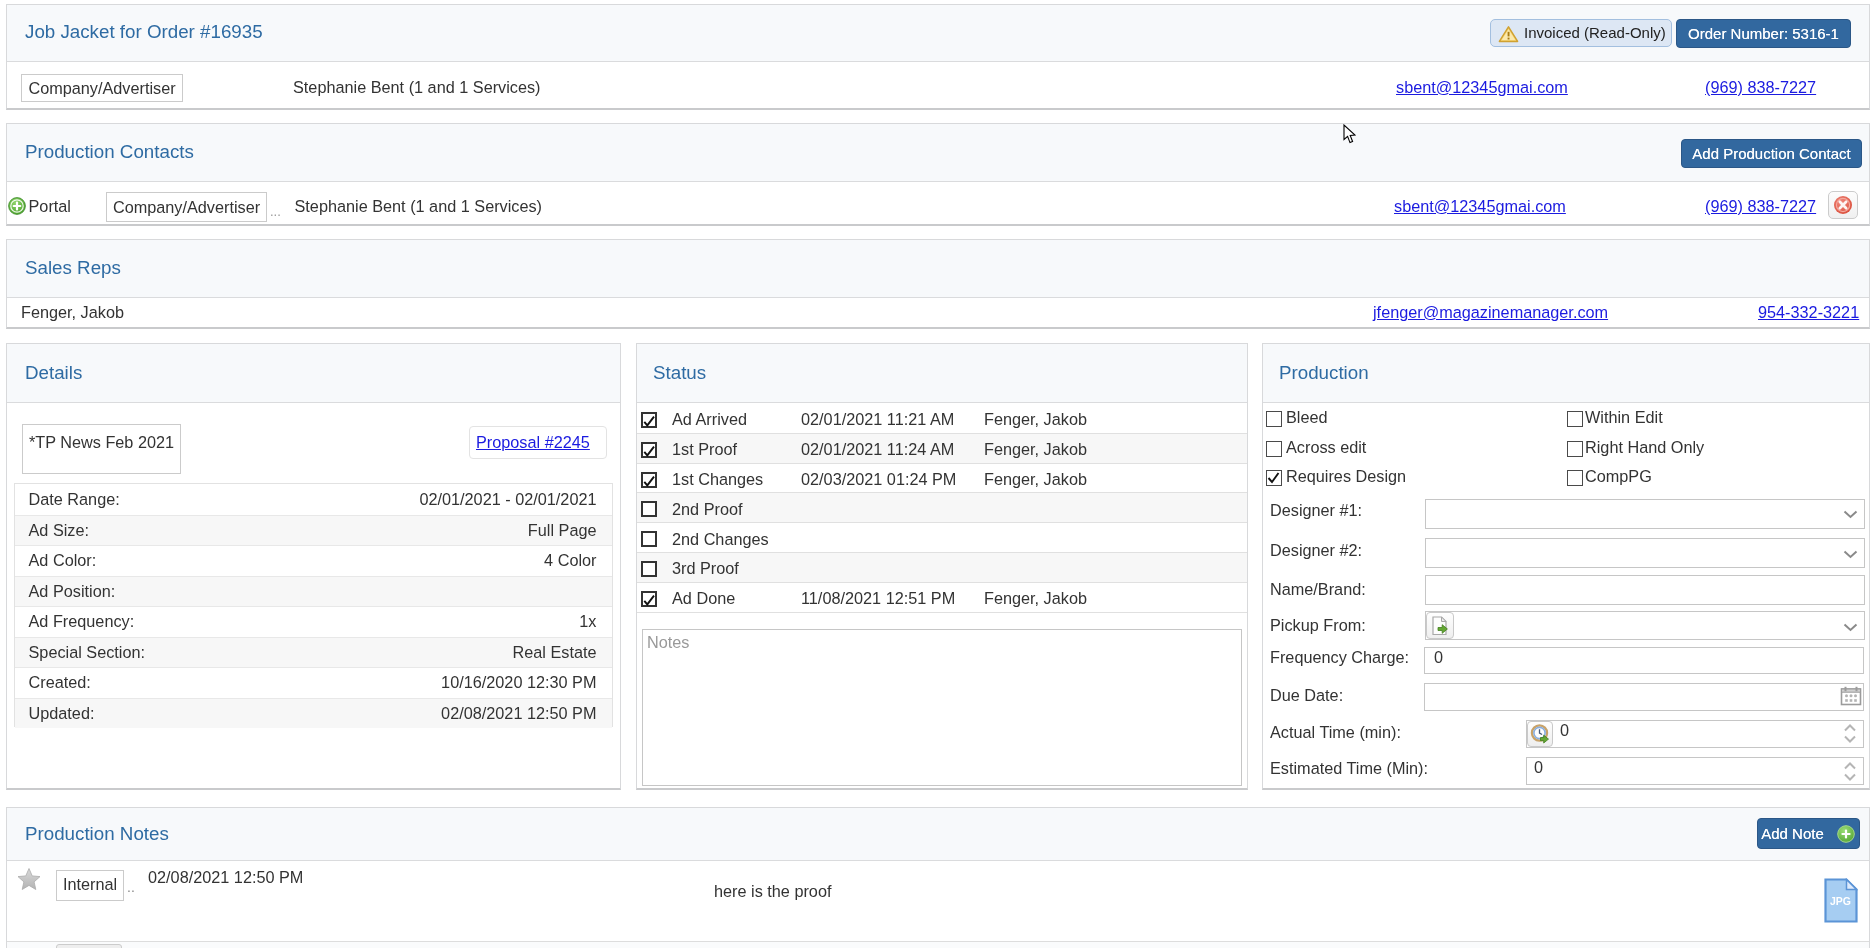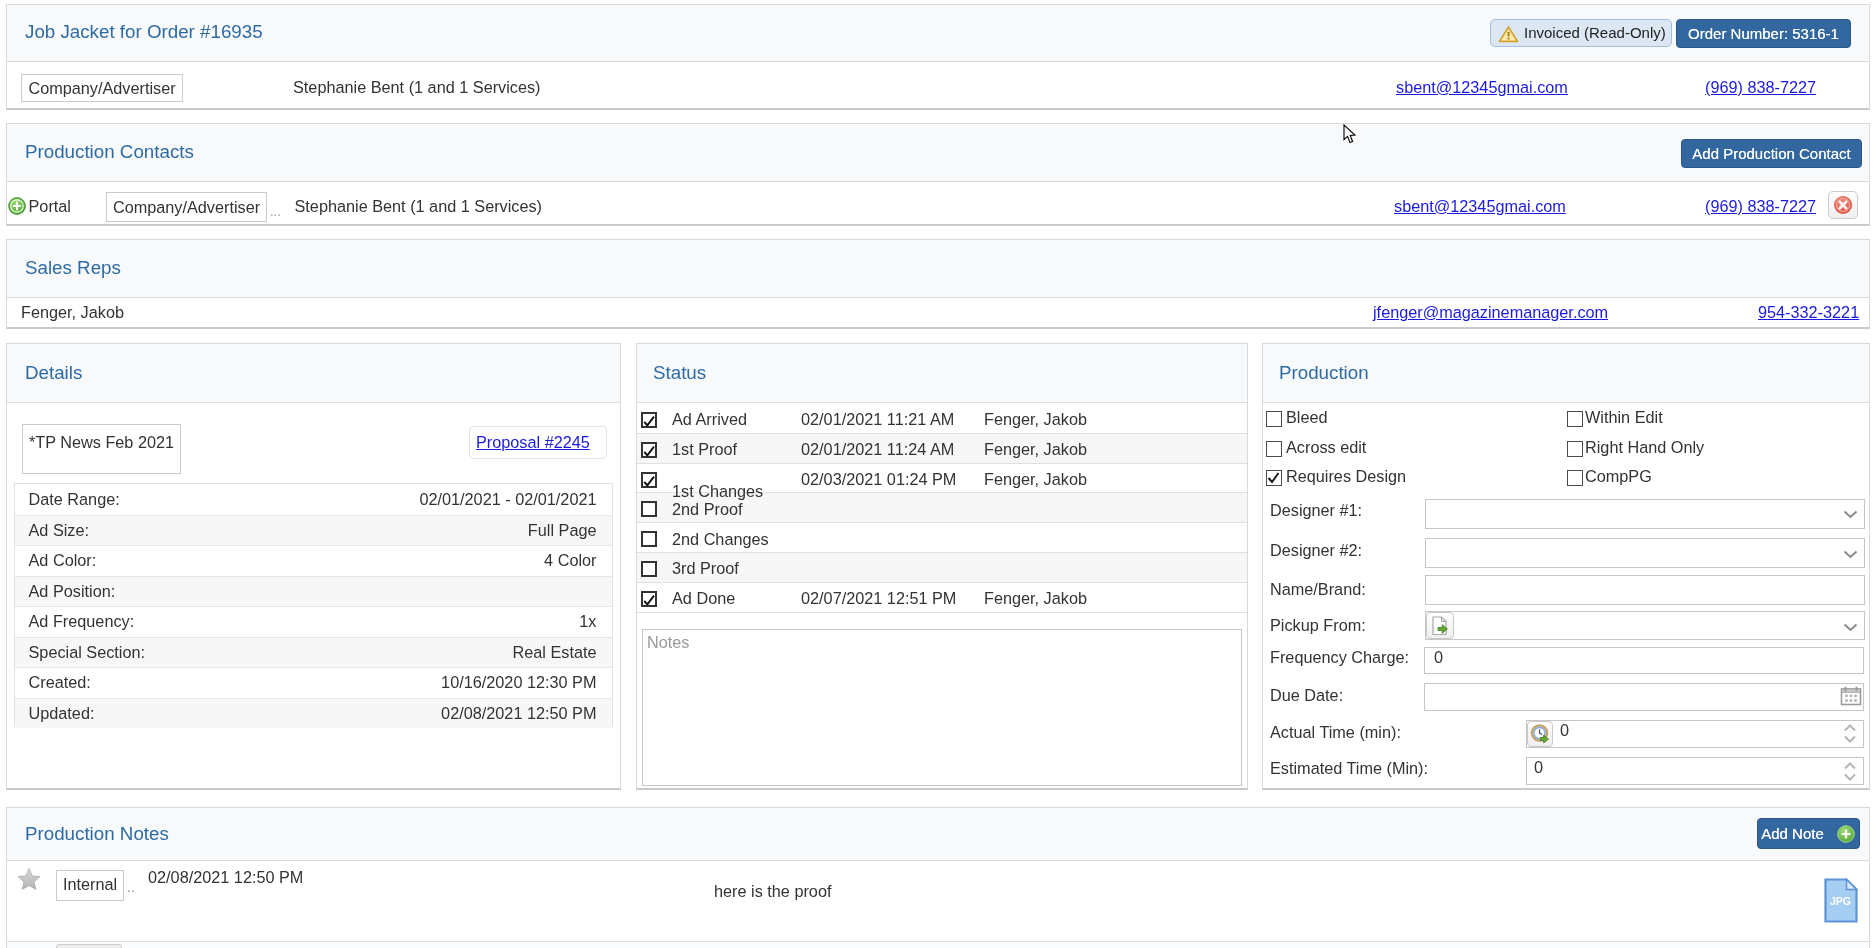--- a/index.html
+++ b/index.html
@@ -151,28 +151,28 @@
   <div class="cb" style="left:4px;top:217px"></div>
   <div class="cb" style="left:4px;top:246.8px"><svg width="12" height="12" viewBox="0 0 12 12">
         <path d="M1.3 5.8 L4.3 9.4 L11 0.6" stroke="#111" stroke-width="1.9" fill="none"></path>
       </svg></div>
   <div class="txt" style="left:35px;top:66.4px">Ad Arrived</div>
     <div class="txt" style="left:164px;top:66.4px">02/01/2021 11:21 AM</div>
     <div class="txt" style="left:347px;top:66.4px">Fenger, Jakob</div>
   <div class="txt" style="left:35px;top:96.2px">1st Proof</div>
     <div class="txt" style="left:164px;top:96.2px">02/01/2021 11:24 AM</div>
     <div class="txt" style="left:347px;top:96.2px">Fenger, Jakob</div>
-  <div class="txt" style="left:35px;top:138px">1st Changes</div>
+  <div class="txt" style="left:35px;top:126px">1st Changes</div>
     <div class="txt" style="left:164px;top:126px">02/03/2021 01:24 PM</div>
     <div class="txt" style="left:347px;top:126px">Fenger, Jakob</div>
   <div class="txt" style="left:35px;top:155.8px">2nd Proof</div>
   <div class="txt" style="left:35px;top:185.6px">2nd Changes</div>
   <div class="txt" style="left:35px;top:215.4px">3rd Proof</div>
   <div class="txt" style="left:35px;top:245.2px">Ad Done</div>
-    <div class="txt" style="left:164px;top:245.2px">02/07/2021 12:51 PM</div>
+    <div class="txt" style="left:164px;top:245.2px">11/08/2021 12:51 PM</div>
     <div class="txt" style="left:347px;top:245.2px">Fenger, Jakob</div>
 
   <div class="inp" style="left:4.5px;top:285px;width:600px;height:157px"></div>
   <div class="txt" style="left:10px;top:289px;color:#999">Notes</div>
 </div>
 
 <div class="panel" style="left:1262px;top:343px;width:608px;height:447px">
   <div class="phead" style="height:59px"></div>
   <div class="ptitle" style="left:16px;top:18px">Production</div>
 

